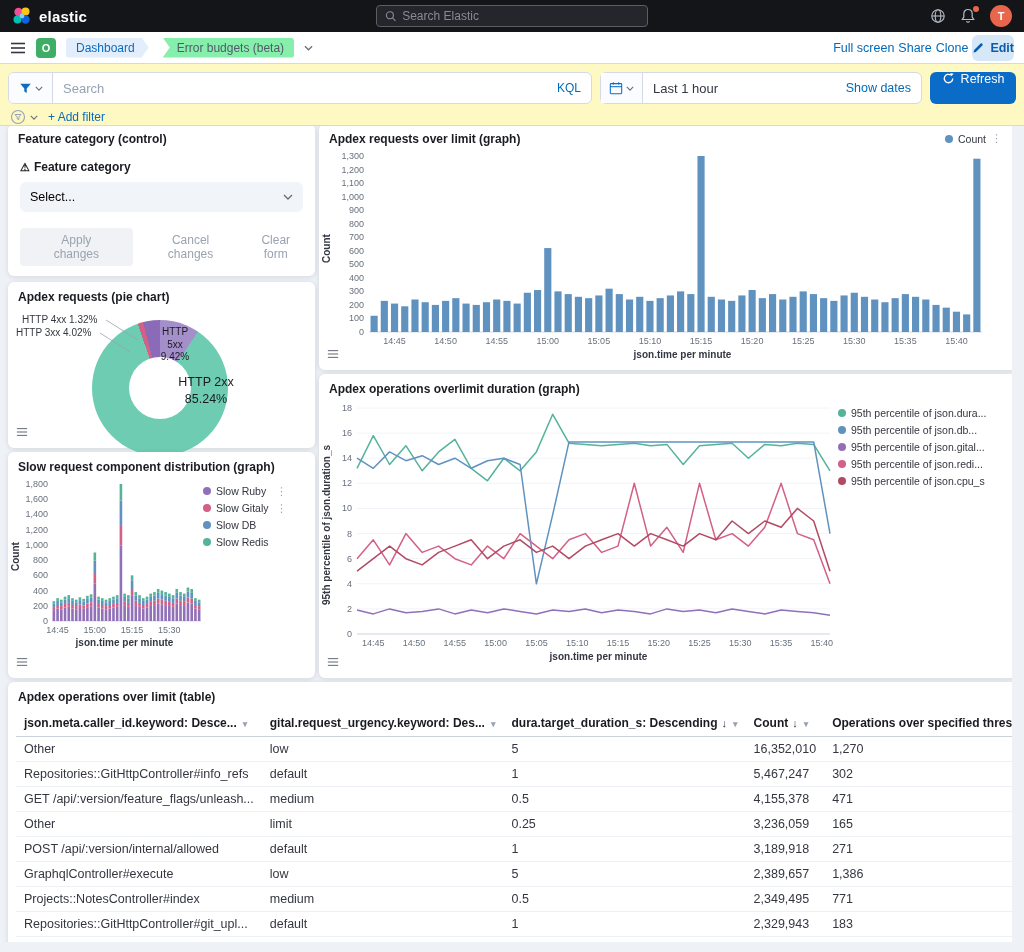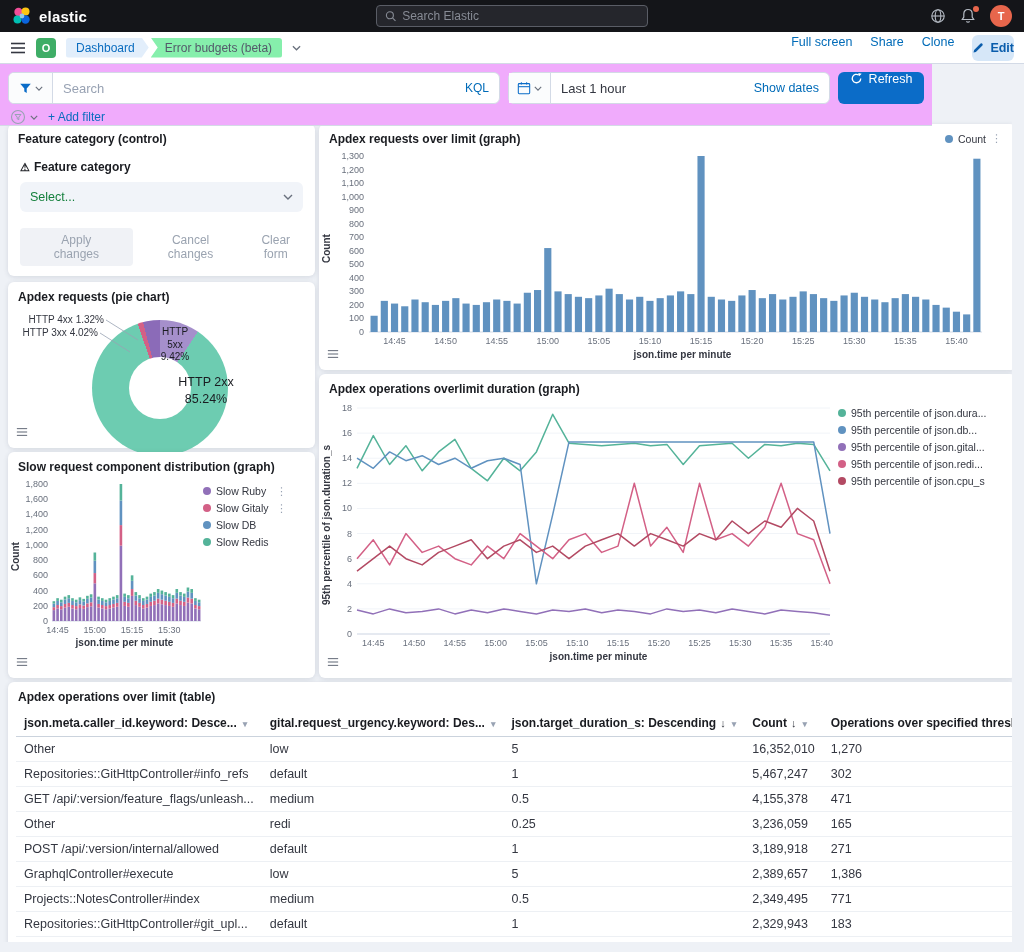--- a/index.html
+++ b/index.html
@@ -16,29 +16,29 @@
 #global-search input{color:#d4d8de;font-size:12px;width:100%}
 #global-search input::placeholder{color:#878b95}
 .topbar-right{margin-left:auto;display:flex;align-items:center;gap:14px}
 .bell-wrap{position:relative;display:flex}
 .bell-dot{position:absolute;top:-2px;right:-3px;width:6px;height:6px;border-radius:50%;background:#e7664c}
 .avatar{width:22px;height:22px;border-radius:50%;background:#e7664c;color:#fff;font-size:11px;font-weight:700;display:flex;align-items:center;justify-content:center}
 
 
 #navbar{position:absolute;top:32px;left:0;width:1024px;height:32px;background:#fff;border-bottom:1px solid #d3dae6;display:flex;align-items:center;padding:0 10px;gap:10px;z-index:25}
 .space-badge{width:20px;height:20px;border-radius:4px;background:#3ead66;color:#fff;font-size:11px;font-weight:700;display:flex;align-items:center;justify-content:center}
-.crumbs{display:flex;align-items:center;gap:2px}
+.crumbs{display:flex;align-items:center;gap:14px}
 .crumb1{background:#e2eefb;color:#0a6cbf;font-size:12px;padding:3px 14px 3px 10px;clip-path:polygon(0 0,calc(100% - 7px) 0,100% 50%,calc(100% - 7px) 100%,0 100%);border-radius:3px 0 0 3px}
 .crumb2{background:#86efac;color:#53596a;font-size:12px;padding:3px 10px 3px 14px;clip-path:polygon(0 0,100% 0,100% 100%,0 100%,7px 50%);border-radius:0 3px 3px 0}
-.nav-right{margin-left:auto;display:flex;align-items:flex-start;gap:18px}
+.nav-right{margin-left:auto;display:flex;align-items:center;gap:4px}
 .nav-link{font-size:12.5px;color:#006bb8}
 .edit-btn{display:flex;align-items:center;gap:6px;background:#d6e7f8;color:#0a5dac;font-size:12.5px;font-weight:700;border-radius:6px;height:26px;padding:0 0}
 
 
-#filterbar{position:absolute;top:64px;left:0;width:932px;height:62px;background:#f0abfc;border-bottom:1px solid #d3dae6;z-index:20}
+#filterbar{position:absolute;top:64px;left:0;width:1024px;height:62px;background:#fef9c3;border-bottom:1px solid #d3dae6;z-index:20}
 .query-row{position:absolute;top:8px;left:8px;right:8px;height:32px;display:flex;gap:8px}
 .search-group{flex:1;display:flex;border:1px solid #d3dae6;border-radius:6px;overflow:hidden;background:#fff}
 .filter-toggle{width:44px;display:flex;align-items:center;justify-content:center;gap:3px;border-right:1px solid #d3dae6;background:#fbfcfd}
 .search-field{flex:1;display:flex;align-items:center;padding:0 10px}
 .search-field input{flex:1;font-size:13px;color:#343741}
 .search-field input::placeholder{color:#98a2b3}
 .kql{font-size:12px;color:#006bb8;margin-left:8px}
 .date-group{width:322px;display:flex;align-items:center;border:1px solid #d3dae6;border-radius:6px;background:#fff}
 .cal-btn{width:42px;height:100%;display:flex;align-items:center;justify-content:center;gap:3px;border-right:1px solid #d3dae6;background:#fbfcfd}
 .time-display{flex:1;display:flex;align-items:center;padding:0 10px;font-size:13px;color:#343741}
@@ -56,30 +56,30 @@
 #panel-slow{left:8px;top:336px;width:307px;height:226px}
 #panel-bar{left:319px;top:8px;width:697px;height:246px}
 #panel-lines{left:319px;top:258px;width:697px;height:304px}
 #panel-table{left:8px;top:566px;width:1008px;height:300px}
 
 
 .control-body{padding:4px 12px}
 .field-label{display:flex;align-items:center;gap:4px;font-size:12px;font-weight:700;color:#1a1c21;margin-top:8px}
 .warn{font-size:11px}
 .select{margin-top:8px;height:30px;background:#f1f4f9;border-radius:6px;display:flex;align-items:center;padding:0 10px}
-.select-placeholder{font-size:12.5px;color:#15803d;flex:1}
+.select-placeholder{font-size:12.5px;color:#000000;flex:1}
 .control-buttons{display:flex;align-items:center;gap:16px;margin-top:16px}
 .ctl-btn{font-size:12px;font-weight:500;color:#9aa3b0}
 .ctl-btn.filled{background:#f0f2f6;border-radius:4px;padding:5px 18px}
 
 
 .pie-area{position:relative;height:130px}
 #donut{position:absolute;left:84px;top:14px;width:136px;height:136px;border-radius:50%}
 #donut .hole{position:absolute;left:50%;top:50%;width:62px;height:62px;margin:-31px 0 0 -31px;border-radius:50%;background:#fff}
-.callout{position:absolute;font-size:10px;color:#343741;width:82px;text-align:right}
+.callout{position:absolute;font-size:10px;color:#343741;width:82px;}
 .c4{left:14px;top:8px}
 .c3{left:8px;top:21px}
 .callout-lines{position:absolute;left:0;top:0;pointer-events:none}
 .slice-label{position:absolute;white-space:pre-line;text-align:center;color:#1a1c21}
 .l5{left:138px;top:20px;width:58px;font-size:10px;line-height:1.25}
 .l2{left:158px;top:68px;width:80px;font-size:12.5px;line-height:1.35}
 
 
 .chart-wrap{display:flex;align-items:stretch;margin-top:2px}
 .y-title{width:14px;display:flex;align-items:center;justify-content:center;writing-mode:vertical-rl;transform:rotate(180deg);font-size:10px;font-weight:700;color:#343741}
@@ -681,21 +681,21 @@
     </span>
   </div>
 
   <div class="panel" id="panel-table">
     <div class="panel-title">Apdex operations over limit (table)</div>
     <table id="apdex-table">
       <thead>
           <tr id="table-head">
             <th><span>json.meta.caller_id.keyword: Desce...</span><span class="th-chev">▾</span></th>
             <th><span>gital.request_urgency.keyword: Des...</span><span class="th-chev">▾</span></th>
-            <th><span>json.target_duration_s: Descending</span><span class="th-sort">↓</span><span class="th-chev">▾</span></th>
+            <th><span>dura.target_duration_s: Descending</span><span class="th-sort">↓</span><span class="th-chev">▾</span></th>
             <th><span>Count</span><span class="th-sort">↓</span><span class="th-chev">▾</span></th>
             <th><span>Operations over specified threshold...</span></th>
           </tr>
         </thead>
       <tbody id="table-body">
           <tr>
             <td>Other</td>
             <td>low</td>
             <td>5</td>
             <td>16,352,010</td>
@@ -710,21 +710,21 @@
           </tr>
           <tr>
             <td>GET /api/:version/feature_flags/unleash...</td>
             <td>medium</td>
             <td>0.5</td>
             <td>4,155,378</td>
             <td>471</td>
           </tr>
           <tr>
             <td>Other</td>
-            <td>redi</td>
+            <td>limit</td>
             <td>0.25</td>
             <td>3,236,059</td>
             <td>165</td>
           </tr>
           <tr>
             <td>POST /api/:version/internal/allowed</td>
             <td>default</td>
             <td>1</td>
             <td>3,189,918</td>
             <td>271</td>

